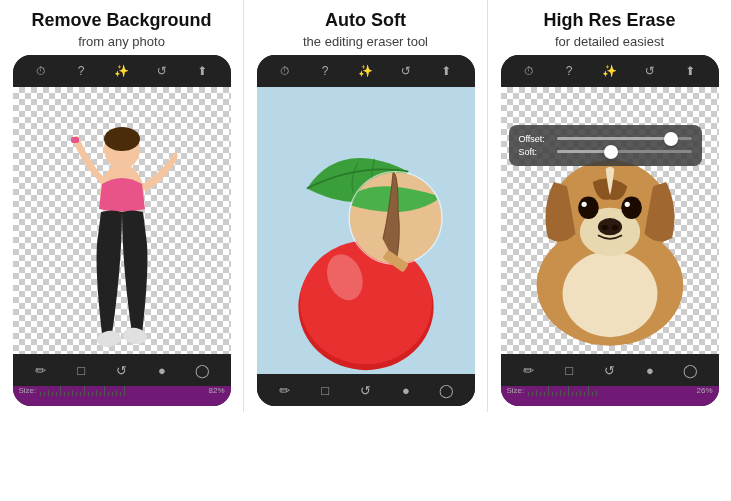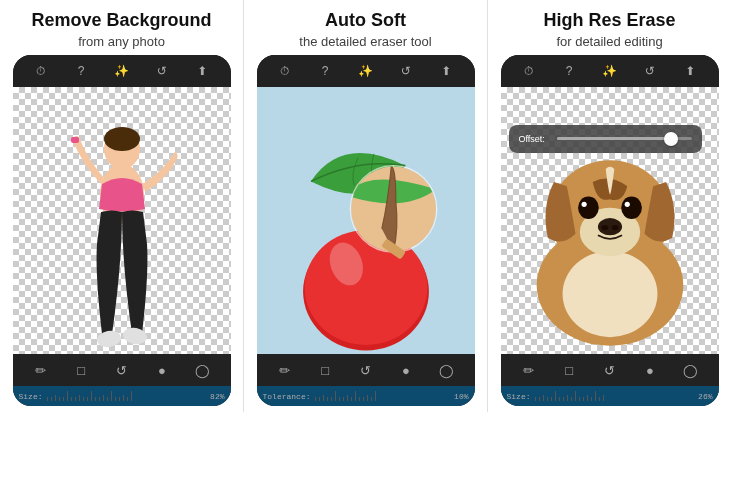--- a/index.html
+++ b/index.html
@@ -170,28 +170,27 @@
       background: #fff;
       border-radius: 50%;
       position: absolute;
       top: 50%;
       transform: translateY(-50%);
       box-shadow: 0 1px 3px rgba(0,0,0,0.4);
     }
 
     
     .ruler-bar {
-      background: #0c4a6e;
+      background: #701a75;
       height: 20px;
       display: flex;
-      align-items: center;
+      align-items: flex-start;
       padding: 0 6px;
       flex-shrink: 0;
       overflow: hidden;
-      font-family: Liberation Mono, monospace;
     }
 
     .ruler-label {
       color: #aaa;
       font-size: 8px;
       margin-right: 4px;
     }
 
     .ruler-ticks {
       flex: 1;
@@ -304,21 +303,21 @@
             <div class="ruler-tick tall"></div>
         </div>
         <span class="ruler-value">82%</span>
       </div>
     </div>
   </div>
 
   <div class="panel">
     <div class="panel-header">
       <div class="panel-title">Auto Soft</div>
-      <div class="panel-subtitle">the detailed eraser tool</div>
+      <div class="panel-subtitle">the editing eraser tool</div>
     </div>
 
     <div class="phone-frame">
       <div class="phone-topbar">
         <div class="topbar-icon">⏱</div>
         <div class="topbar-icon">?</div>
         <div class="topbar-icon">✨</div>
         <div class="topbar-icon">↺</div>
         <div class="topbar-icon">⬆</div>
       </div>
@@ -364,49 +363,27 @@
       </div>
 
       <div class="phone-bottombar">
         <div class="bottom-icon">✏</div>
         <div class="bottom-icon">□</div>
         <div class="bottom-icon">↺</div>
         <div class="bottom-icon">●</div>
         <div class="bottom-icon">◯</div>
       </div>
 
-      <div class="ruler-bar">
-        <span class="ruler-label">Tolerance:</span>
-        <div class="ruler-ticks">
-          <div class="ruler-tick short"></div>
-            <div class="ruler-tick short"></div>
-          <div class="ruler-tick mid"></div>
-            <div class="ruler-tick short"></div>
-          <div class="ruler-tick short"></div>
-            <div class="ruler-tick tall"></div>
-          <div class="ruler-tick short"></div>
-            <div class="ruler-tick short"></div>
-          <div class="ruler-tick mid"></div>
-            <div class="ruler-tick short"></div>
-          <div class="ruler-tick tall"></div>
-            <div class="ruler-tick short"></div>
-          <div class="ruler-tick short"></div>
-            <div class="ruler-tick mid"></div>
-          <div class="ruler-tick short"></div>
-            <div class="ruler-tick tall"></div>
-        </div>
-        <span class="ruler-value">10%</span>
-      </div>
     </div>
   </div>
 
   <div class="panel">
     <div class="panel-header">
       <div class="panel-title">High Res Erase</div>
-      <div class="panel-subtitle">for detailed editing</div>
+      <div class="panel-subtitle">for detailed easiest</div>
     </div>
 
     <div class="phone-frame">
       <div class="phone-topbar">
         <div class="topbar-icon">⏱</div>
         <div class="topbar-icon">?</div>
         <div class="topbar-icon">✨</div>
         <div class="topbar-icon">↺</div>
         <div class="topbar-icon">⬆</div>
       </div>
@@ -448,20 +425,27 @@
         </svg>
 
         <div class="zoom-overlay">
           <div class="zoom-row">
             <span class="zoom-label">Offset:</span>
             <div class="zoom-track">
               <div class="zoom-fill" style="width:85%;"></div>
               <div class="zoom-thumb" style="left:calc(85% - 7px);"></div>
             </div>
           </div>
+          <div class="zoom-row">
+            <span class="zoom-label">Soft:</span>
+            <div class="zoom-track">
+              <div class="zoom-fill" style="width:40%;"></div>
+              <div class="zoom-thumb" style="left:calc(40% - 7px);"></div>
+            </div>
+          </div>
         </div>
       </div>
 
       <div class="phone-bottombar">
         <div class="bottom-icon">✏</div>
         <div class="bottom-icon">□</div>
         <div class="bottom-icon">↺</div>
         <div class="bottom-icon">●</div>
         <div class="bottom-icon">◯</div>
       </div>

